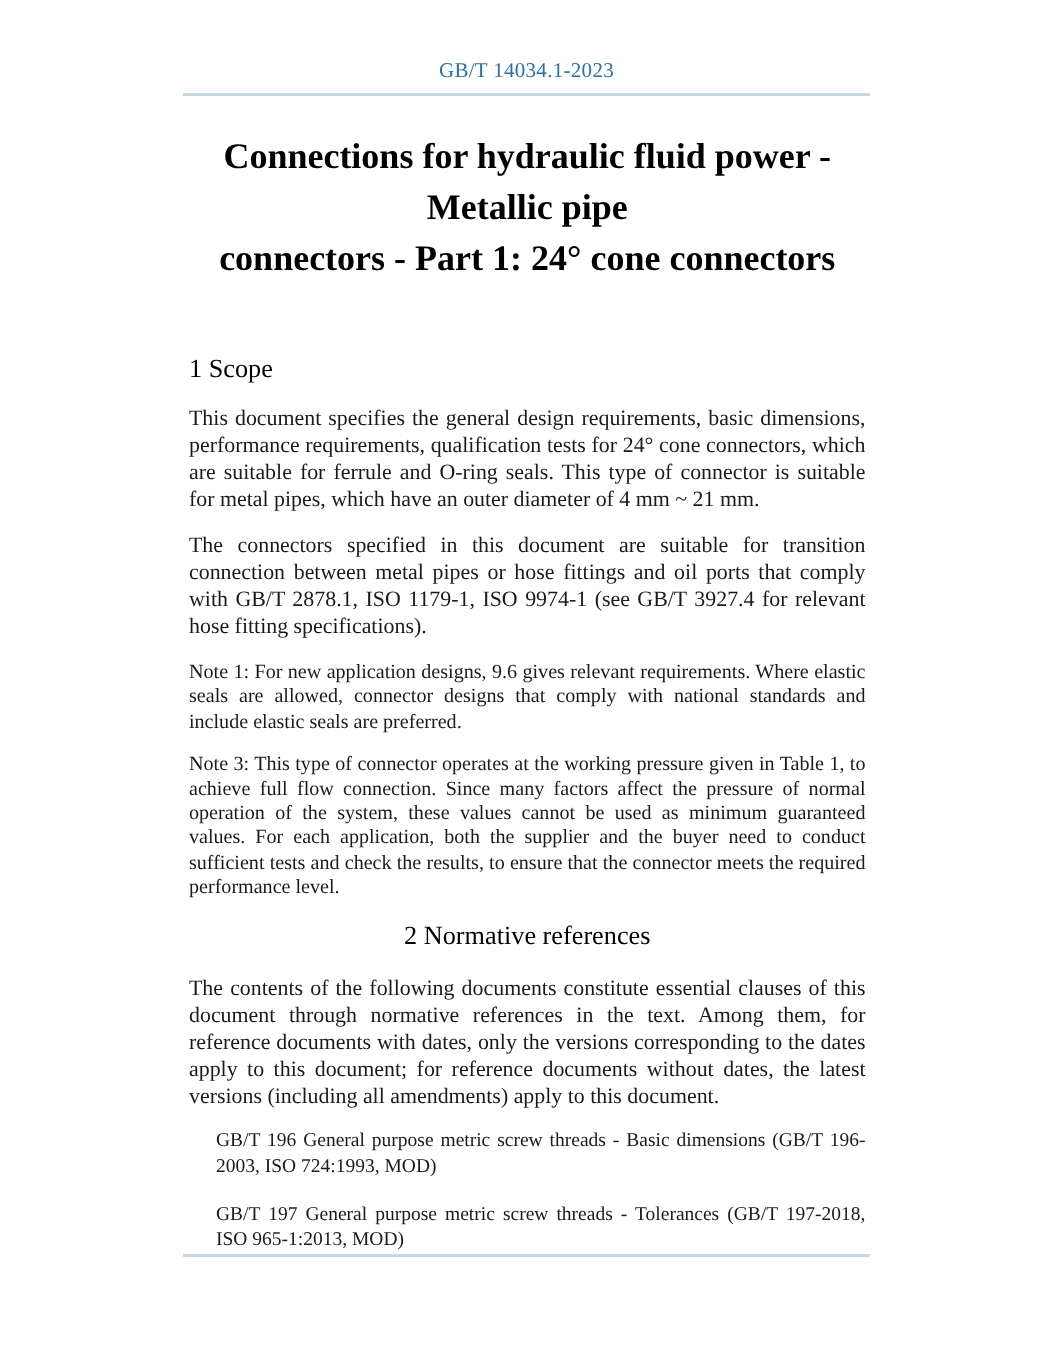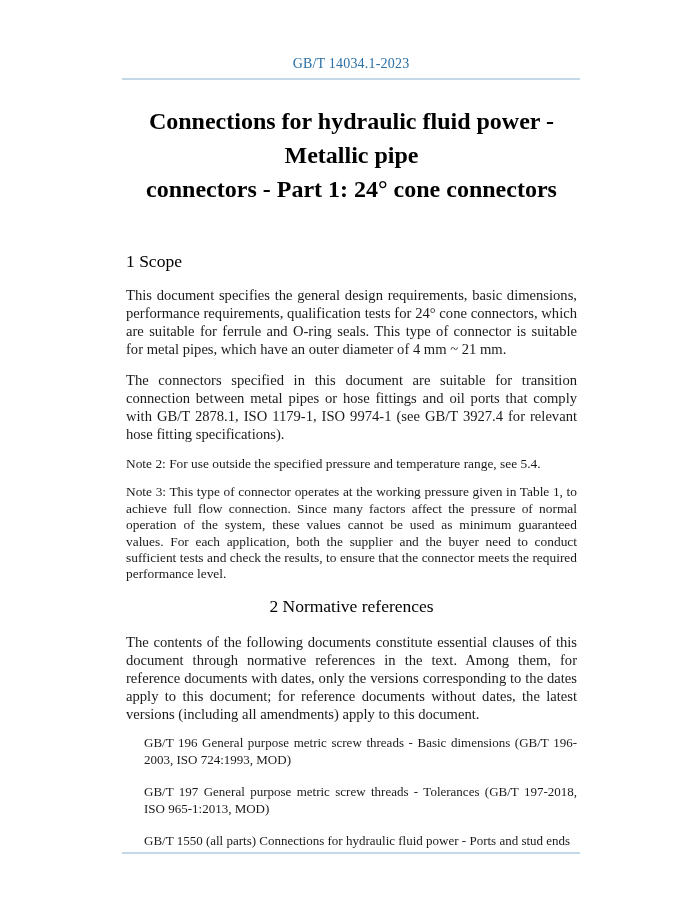--- a/index.html
+++ b/index.html
@@ -4,21 +4,21 @@
 <style>
   html, body {
     margin: 0;
     padding: 0;
     background: #ffffff;
   }
   .page {
     position: relative;
     width: 700px;
     height: 844px;
-    margin: 16px auto;
+    margin: 0 auto;
     background: #ffffff;
     font-family: "Liberation Serif", "DejaVu Serif", serif;
     color: #1a1a1a;
     overflow: hidden;
   }
   .content {
     margin: 0 123px 0 126px; 
   }
   
   .page-header {
@@ -117,22 +117,22 @@
       <div>Connections for hydraulic fluid power - Metallic pipe</div>
       <div>connectors - Part 1: 24° cone connectors</div>
     </div>
 
     <div class="sec-heading h-scope">1 Scope</div>
 
     <p class="body-p">This document specifies the general design requirements, basic dimensions, performance requirements, qualification tests for 24° cone connectors, which are suitable for ferrule and O-ring seals. This type of connector is suitable for metal pipes, which have an outer diameter of 4 mm ~ 21 mm.</p>
 
     <p class="body-p">The connectors specified in this document are suitable for transition connection between metal pipes or hose fittings and oil ports that comply with GB/T 2878.1, ISO 1179-1, ISO 9974-1 (see GB/T 3927.4 for relevant hose fitting specifications).</p>
 
+    <p class="note-p">Note 1: For new application designs, 9.6 gives relevant requirements. Where elastic seals are allowed, connector designs that comply with national standards and include elastic seals are preferred.</p>
 
-    <p class="note-p">Note 2: For use outside the specified pressure and temperature range, see 5.4.</p>
 
     <p class="note-p">Note 3: This type of connector operates at the working pressure given in Table 1, to achieve full flow connection. Since many factors affect the pressure of normal operation of the system, these values cannot be used as minimum guaranteed values. For each application, both the supplier and the buyer need to conduct sufficient tests and check the results, to ensure that the connector meets the required performance level.</p>
 
     <div class="sec-heading h-norm">2 Normative references</div>
 
     <p class="body-p intro-p">The contents of the following documents constitute essential clauses of this document through normative references in the text. Among them, for reference documents with dates, only the versions corresponding to the dates apply to this document; for reference documents without dates, the latest versions (including all amendments) apply to this document.</p>
 
     <p class="ref-p">GB/T 196 General purpose metric screw threads - Basic dimensions (GB/T 196-2003, ISO 724:1993, MOD)</p>
 
     <p class="ref-p">GB/T 197 General purpose metric screw threads - Tolerances (GB/T 197-2018, ISO 965-1:2013, MOD)</p>

